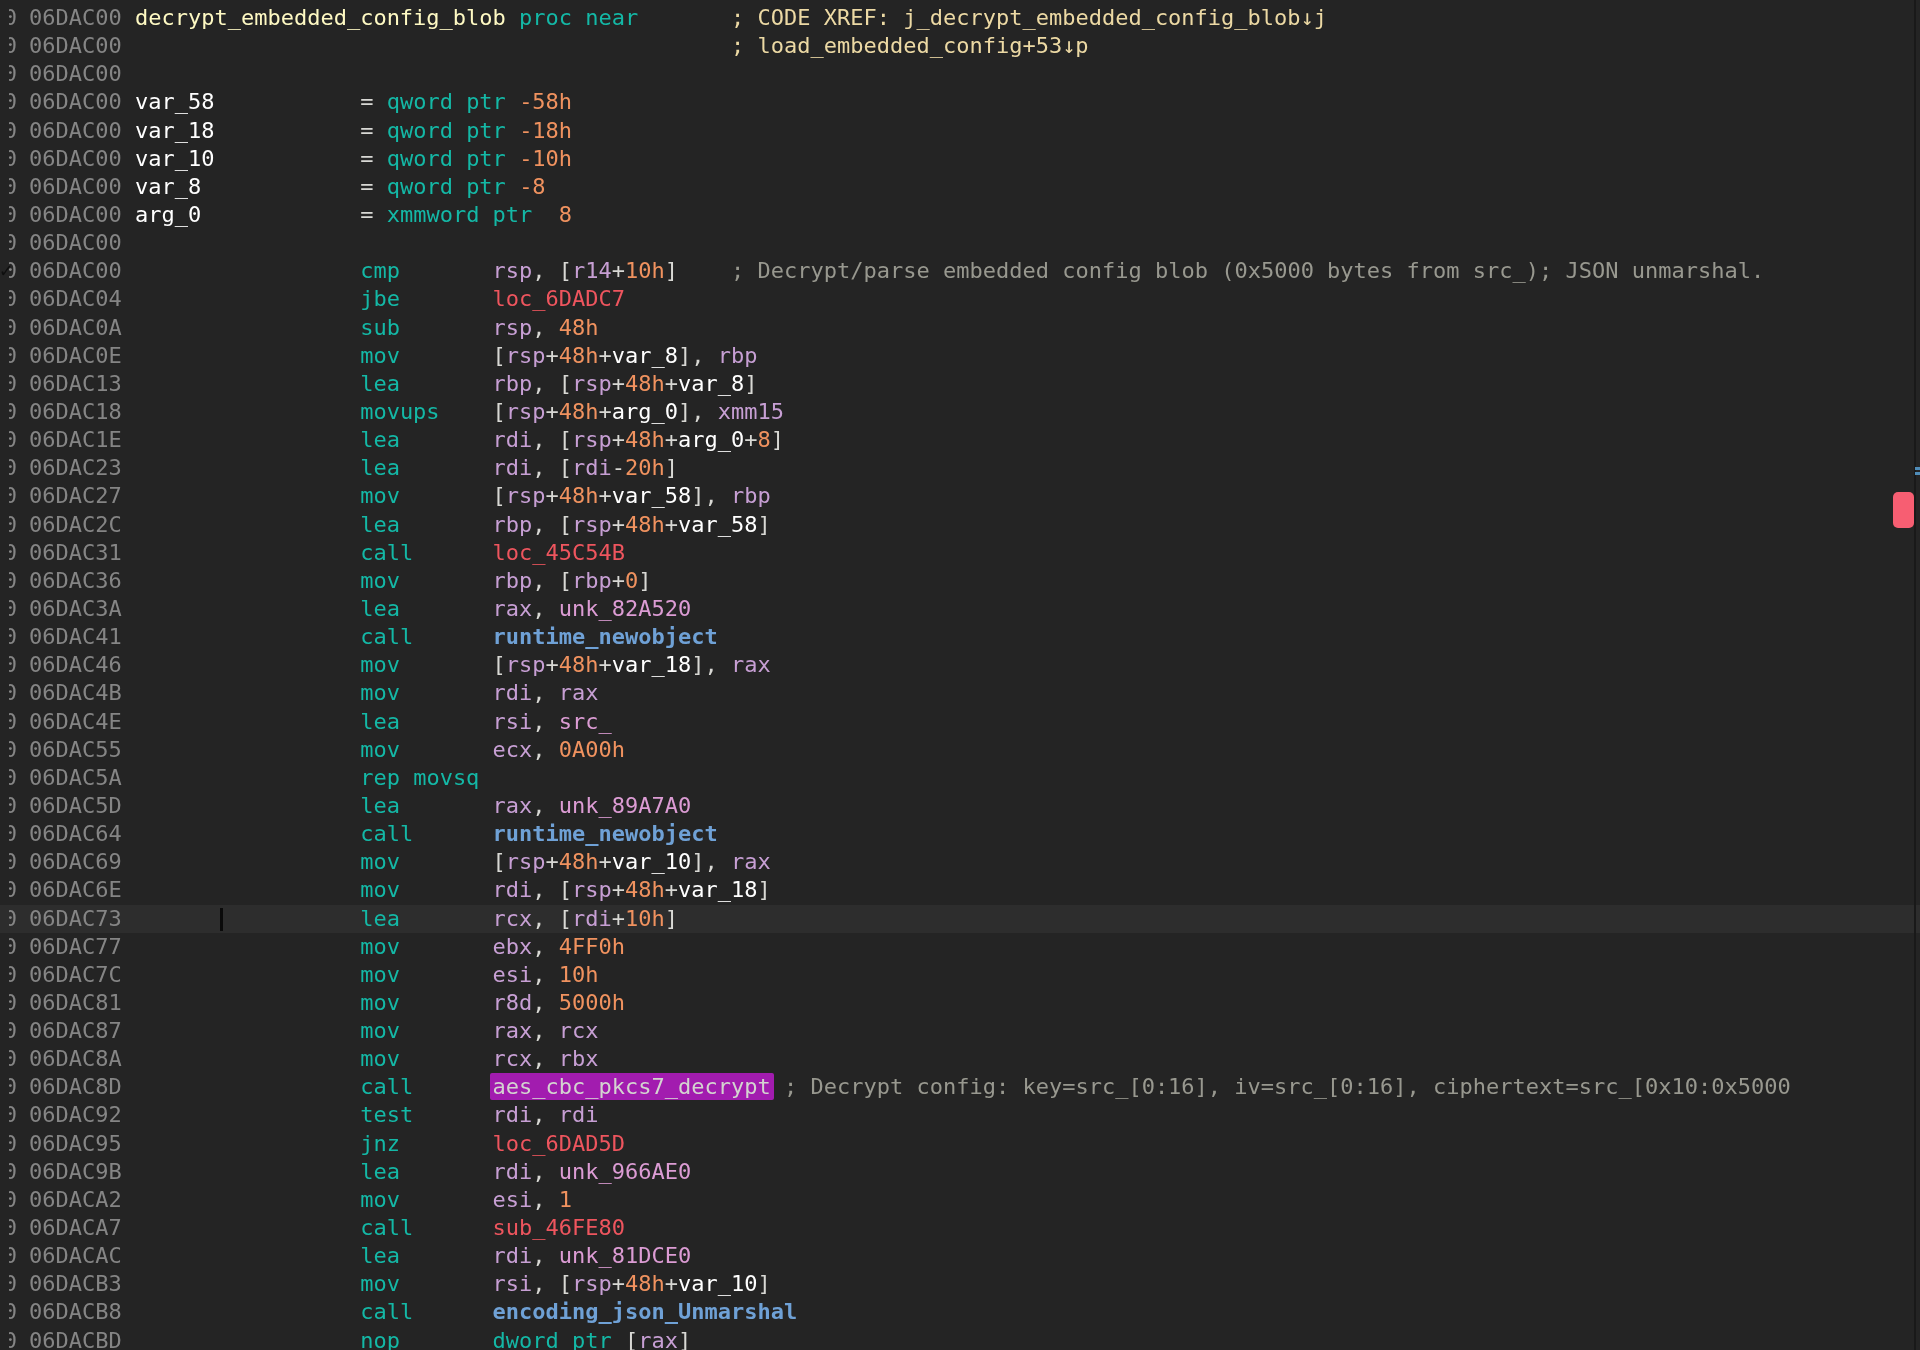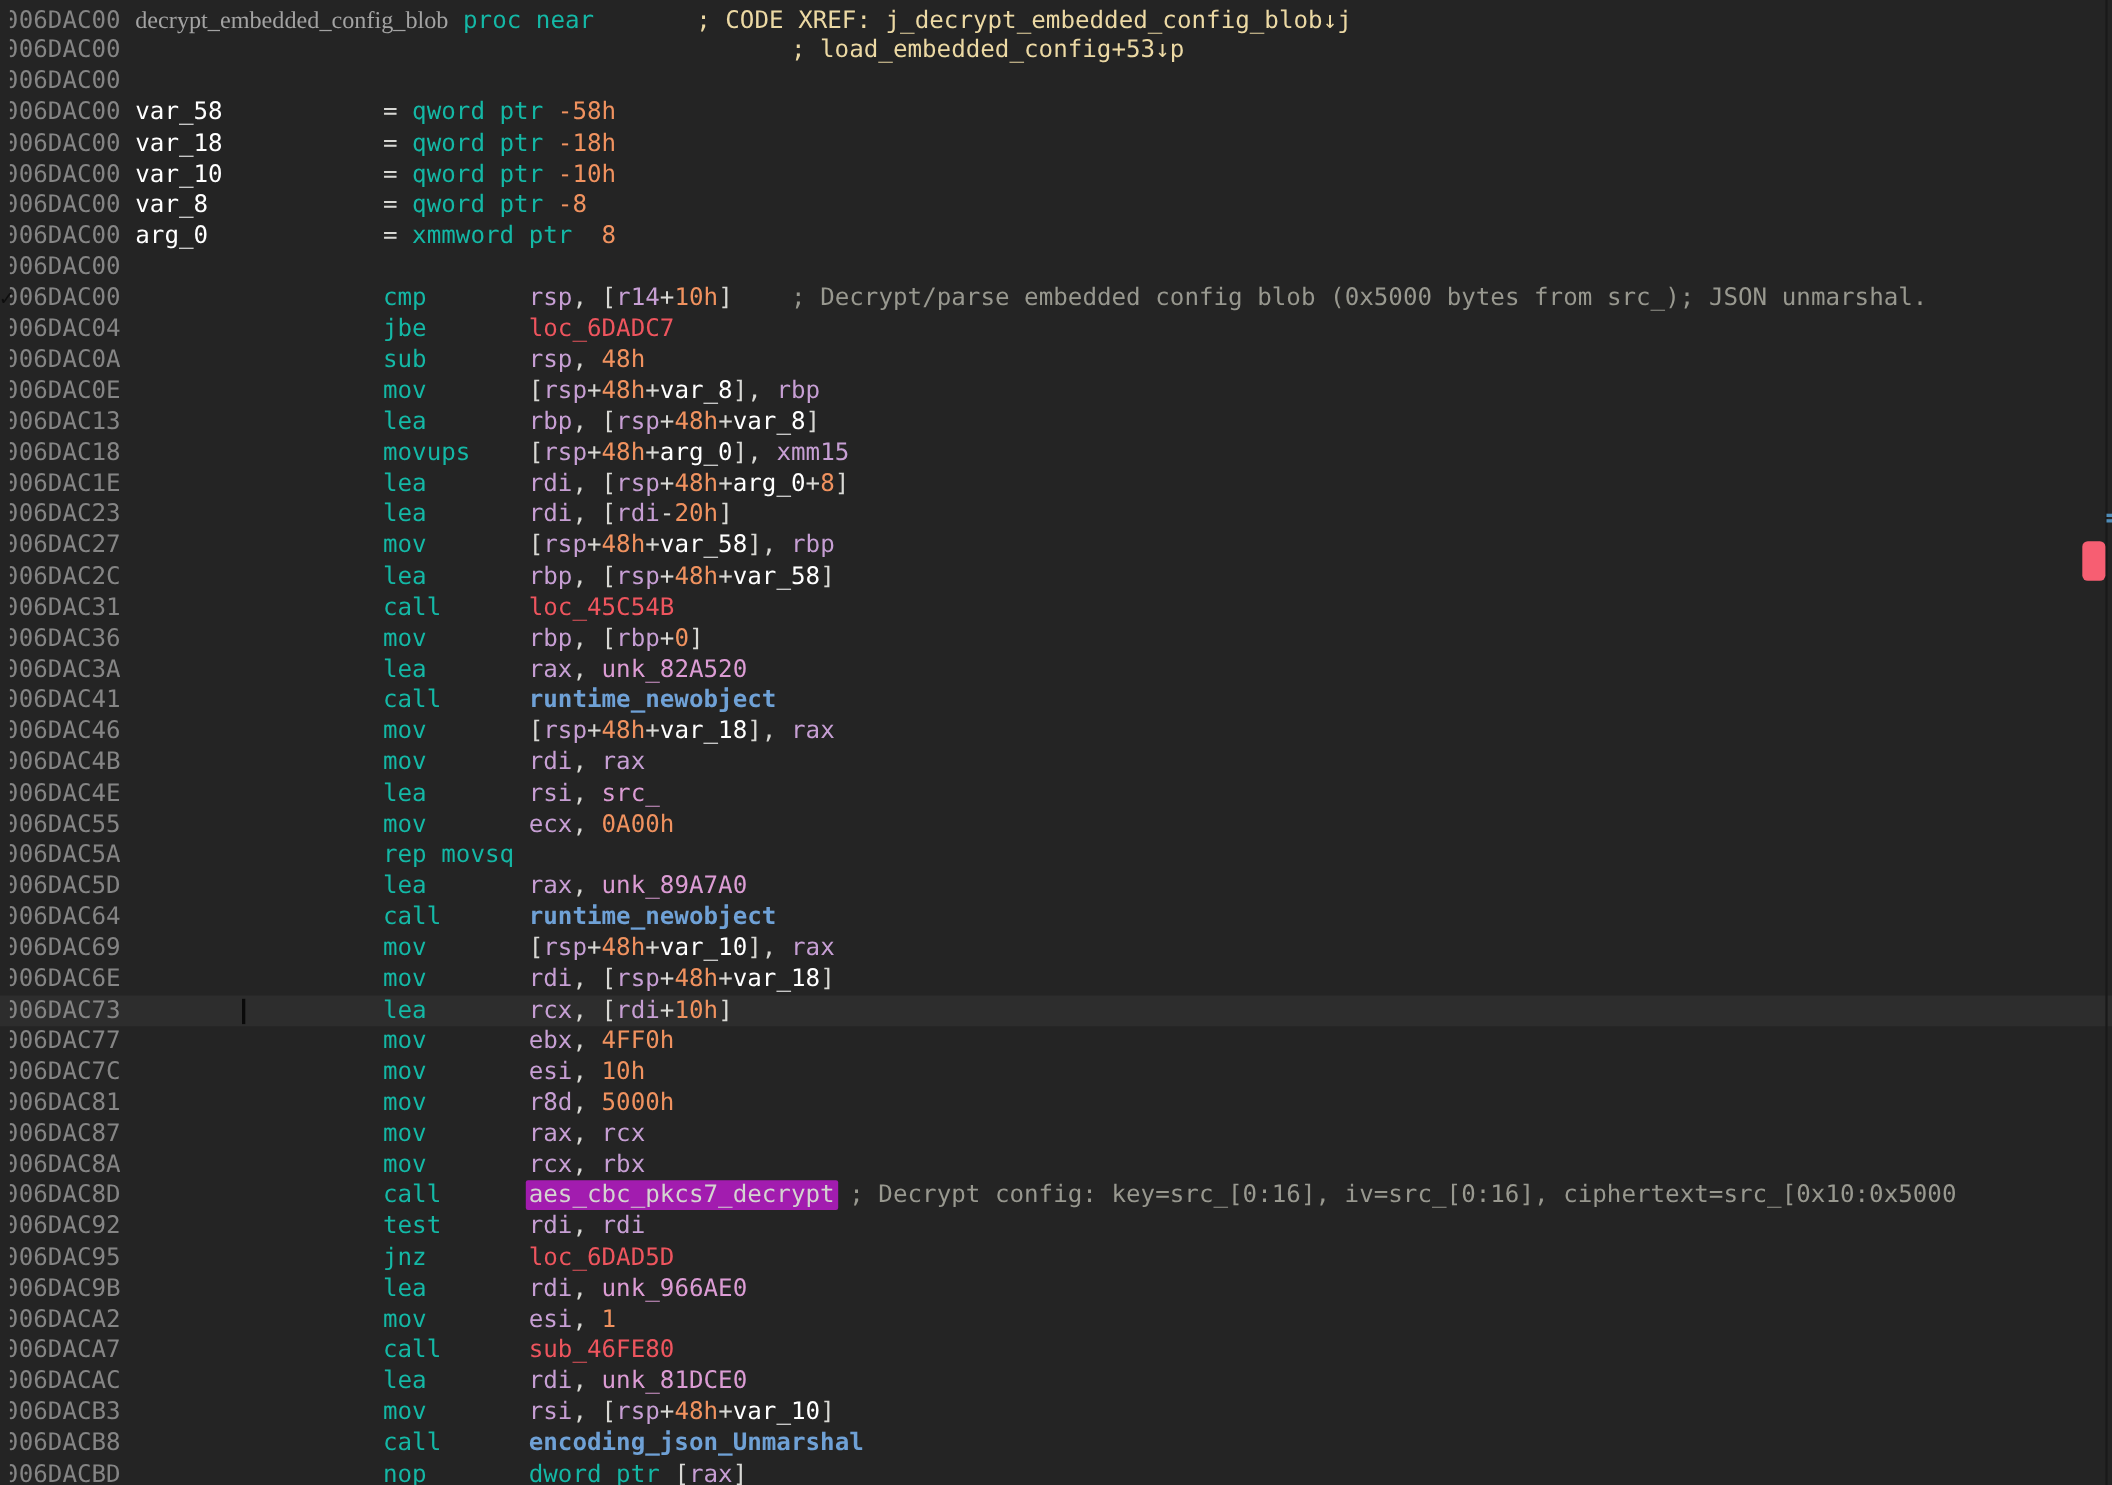--- a/index.html
+++ b/index.html
@@ -3,23 +3,23 @@
 <meta charset="utf-8">
 <style>
   html,body{margin:0;padding:0;background:#242424;}
   body{width:1920px;height:1350px;overflow:hidden;position:relative;
        font-family:"DejaVu Sans Mono",monospace;}
   #listing{position:absolute;top:4px;left:0;width:1920px;
            font-size:22px;line-height:28.15px;white-space:pre;color:#d8d8d4;}
   .row{height:28.15px;padding-left:9px;width:1911px;}
   .row.cur{background:#2d2d2d;}
   .cut{display:inline-block;width:8px;overflow:hidden;direction:rtl;color:#858585;vertical-align:bottom;}
-  .t-addr{color:#858585;}
+  .t-addr{color:#858585;margin-left:12px;}
   .t-w{color:#d8d8d4;}
-  .t-n{color:#a3a3a3;font-family:Liberation Serif, serif;}
+  .t-n{color:#fef9c3;}
   .t-k{color:#14b8a6;}
   .t-l{color:#ee555e;}
   .t-r{color:#c79fd4;}
   .t-o{color:#f0925f;}
   .t-v{color:#ffffff;}
   .t-u{color:#dc9cd4;margin-top:16px;}
   .t-b{color:#6fa1d6;font-weight:bold;}
   .t-c{color:#98988f;}
   .t-x{color:#ecd9a4;}
   .t-hl{color:#d4d4d0;background:#a21caf;border-radius:2px;padding:1px 3px;margin:-1px -3px;}

